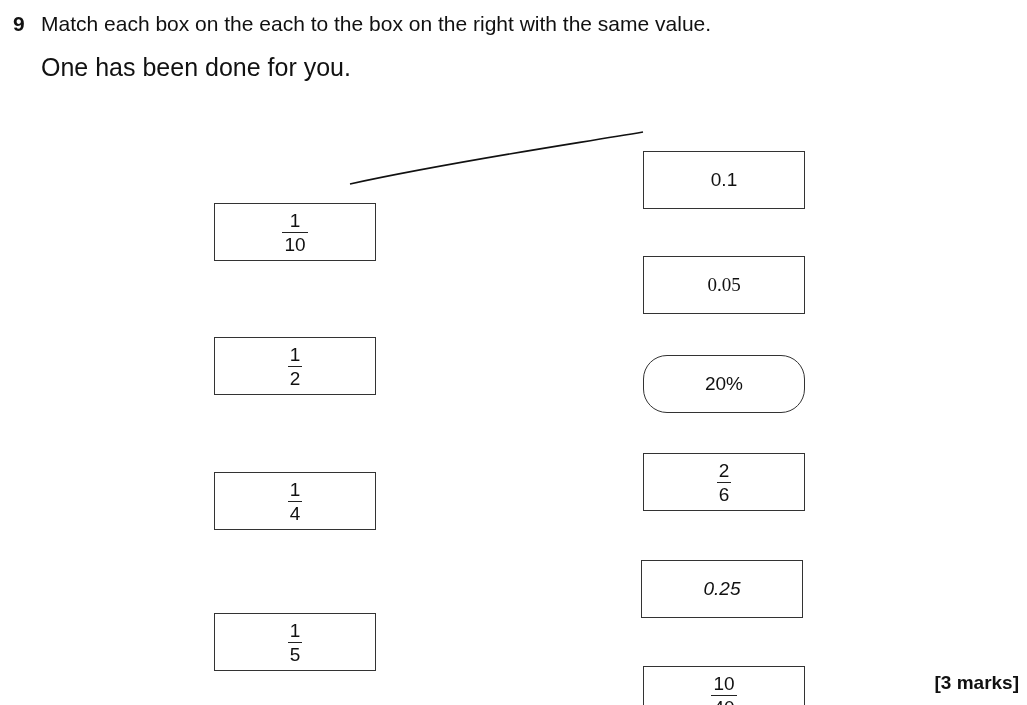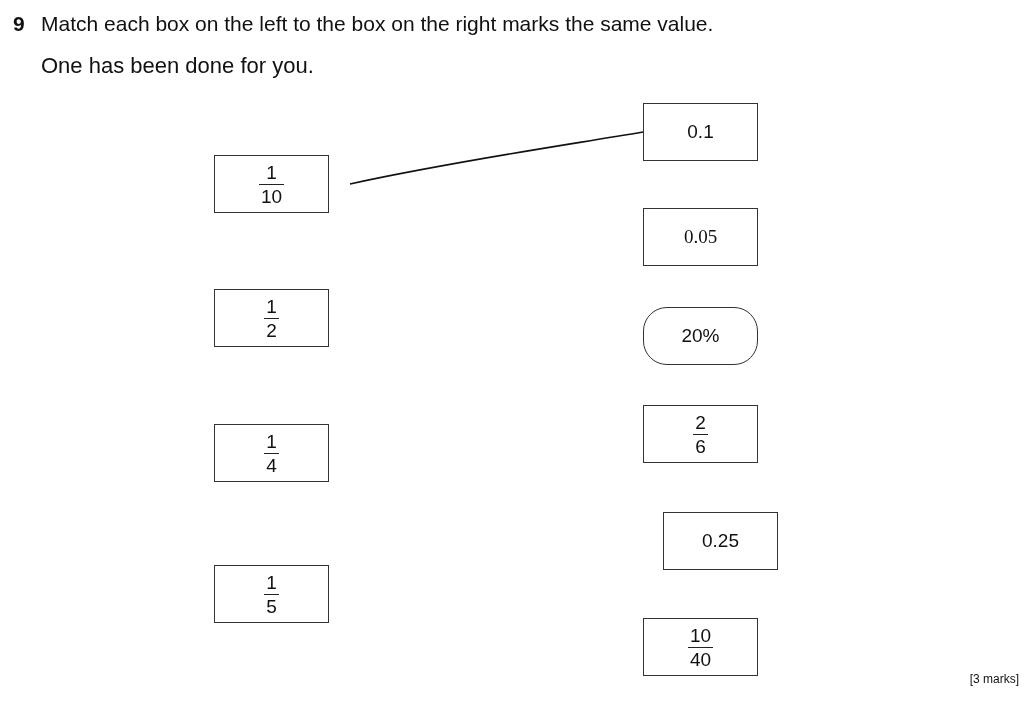--- a/index.html
+++ b/index.html
@@ -1,34 +1,34 @@
 <!DOCTYPE html>
 <html><head>
 <meta charset="utf-8">
 <style>
   html, body { margin:0; padding:0; background:#ffffff; }
   body { width:1027px; height:705px; position:relative; overflow:hidden;
          font-family:"Liberation Sans", sans-serif; color:#111; }
   .qnum { position:absolute; left:13px; top:12px; font-size:21px; font-weight:bold; }
   .qtext { position:absolute; left:41px; top:12px; font-size:21px; }
-  .qsub { position:absolute; left:41px; top:53px; font-size:22px; }
-  .box { position:absolute; width:115px; height:58px; border:1.5px solid #333;
+  .qsub { position:absolute; left:41px; top:53px; font-size:25px; }
+  .box { position:absolute; width:162px; height:58px; border:1.5px solid #333;
          box-sizing:border-box; background:#fff; display:flex; align-items:center;
-         justify-content:center; font-size:19px; cursor:pointer; }
+         justify-content:center; font-size:19px; cursor:pointer;margin-top:48px; }
   .frac { display:flex; flex-direction:column; align-items:center; line-height:1; }
   .frac .num { padding:0 2px 2px; }
   .frac .den { border-top:1.5px solid #222; padding:2px 2px 0; }
-  .marks { position:absolute; right:8px; top:672px; font-size:12px; font-weight:normal; }
+  .marks { position:absolute; right:8px; top:672px; font-size:19px; font-weight:bold; }
   svg.lines { position:absolute; left:0; top:0; pointer-events:none; }
 </style>
 </head>
 <body>
 
 <div class="qnum">9</div>
-<div class="qtext">Match each box on the left to the box on the right marks the same value.</div>
+<div class="qtext">Match each box on the each to the box on the right with the same value.</div>
 <div class="qsub">One has been done for you.</div>
 
 <svg class="lines" width="1027" height="705">
   <path d="M350 184 C 450 162, 560 146, 643 132" stroke="#111" stroke-width="1.6" fill="none"></path>
 </svg>
 
 <div class="box" style="left:214px; top:155px;">
   <div class="frac">
     <span class="num">1</span>
     <span class="den">10</span>
@@ -61,21 +61,21 @@
 </div>
 <div class="box" style="left:643px; top:307px;border-radius:24px;">
   <span>20%</span>
 </div>
 <div class="box" style="left:643px; top:405px;">
   <div class="frac">
     <span class="num">2</span>
     <span class="den">6</span>
   </div>
 </div>
-<div class="box" style="left:663px; top:512px;">
+<div class="box" style="left:641px; top:512px;font-style:italic;">
   <span>0.25</span>
 </div>
 <div class="box" style="left:643px; top:618px;">
   <div class="frac">
     <span class="num">10</span>
     <span class="den">40</span>
   </div>
 </div>
 
 <div class="marks">[3 marks]</div>

